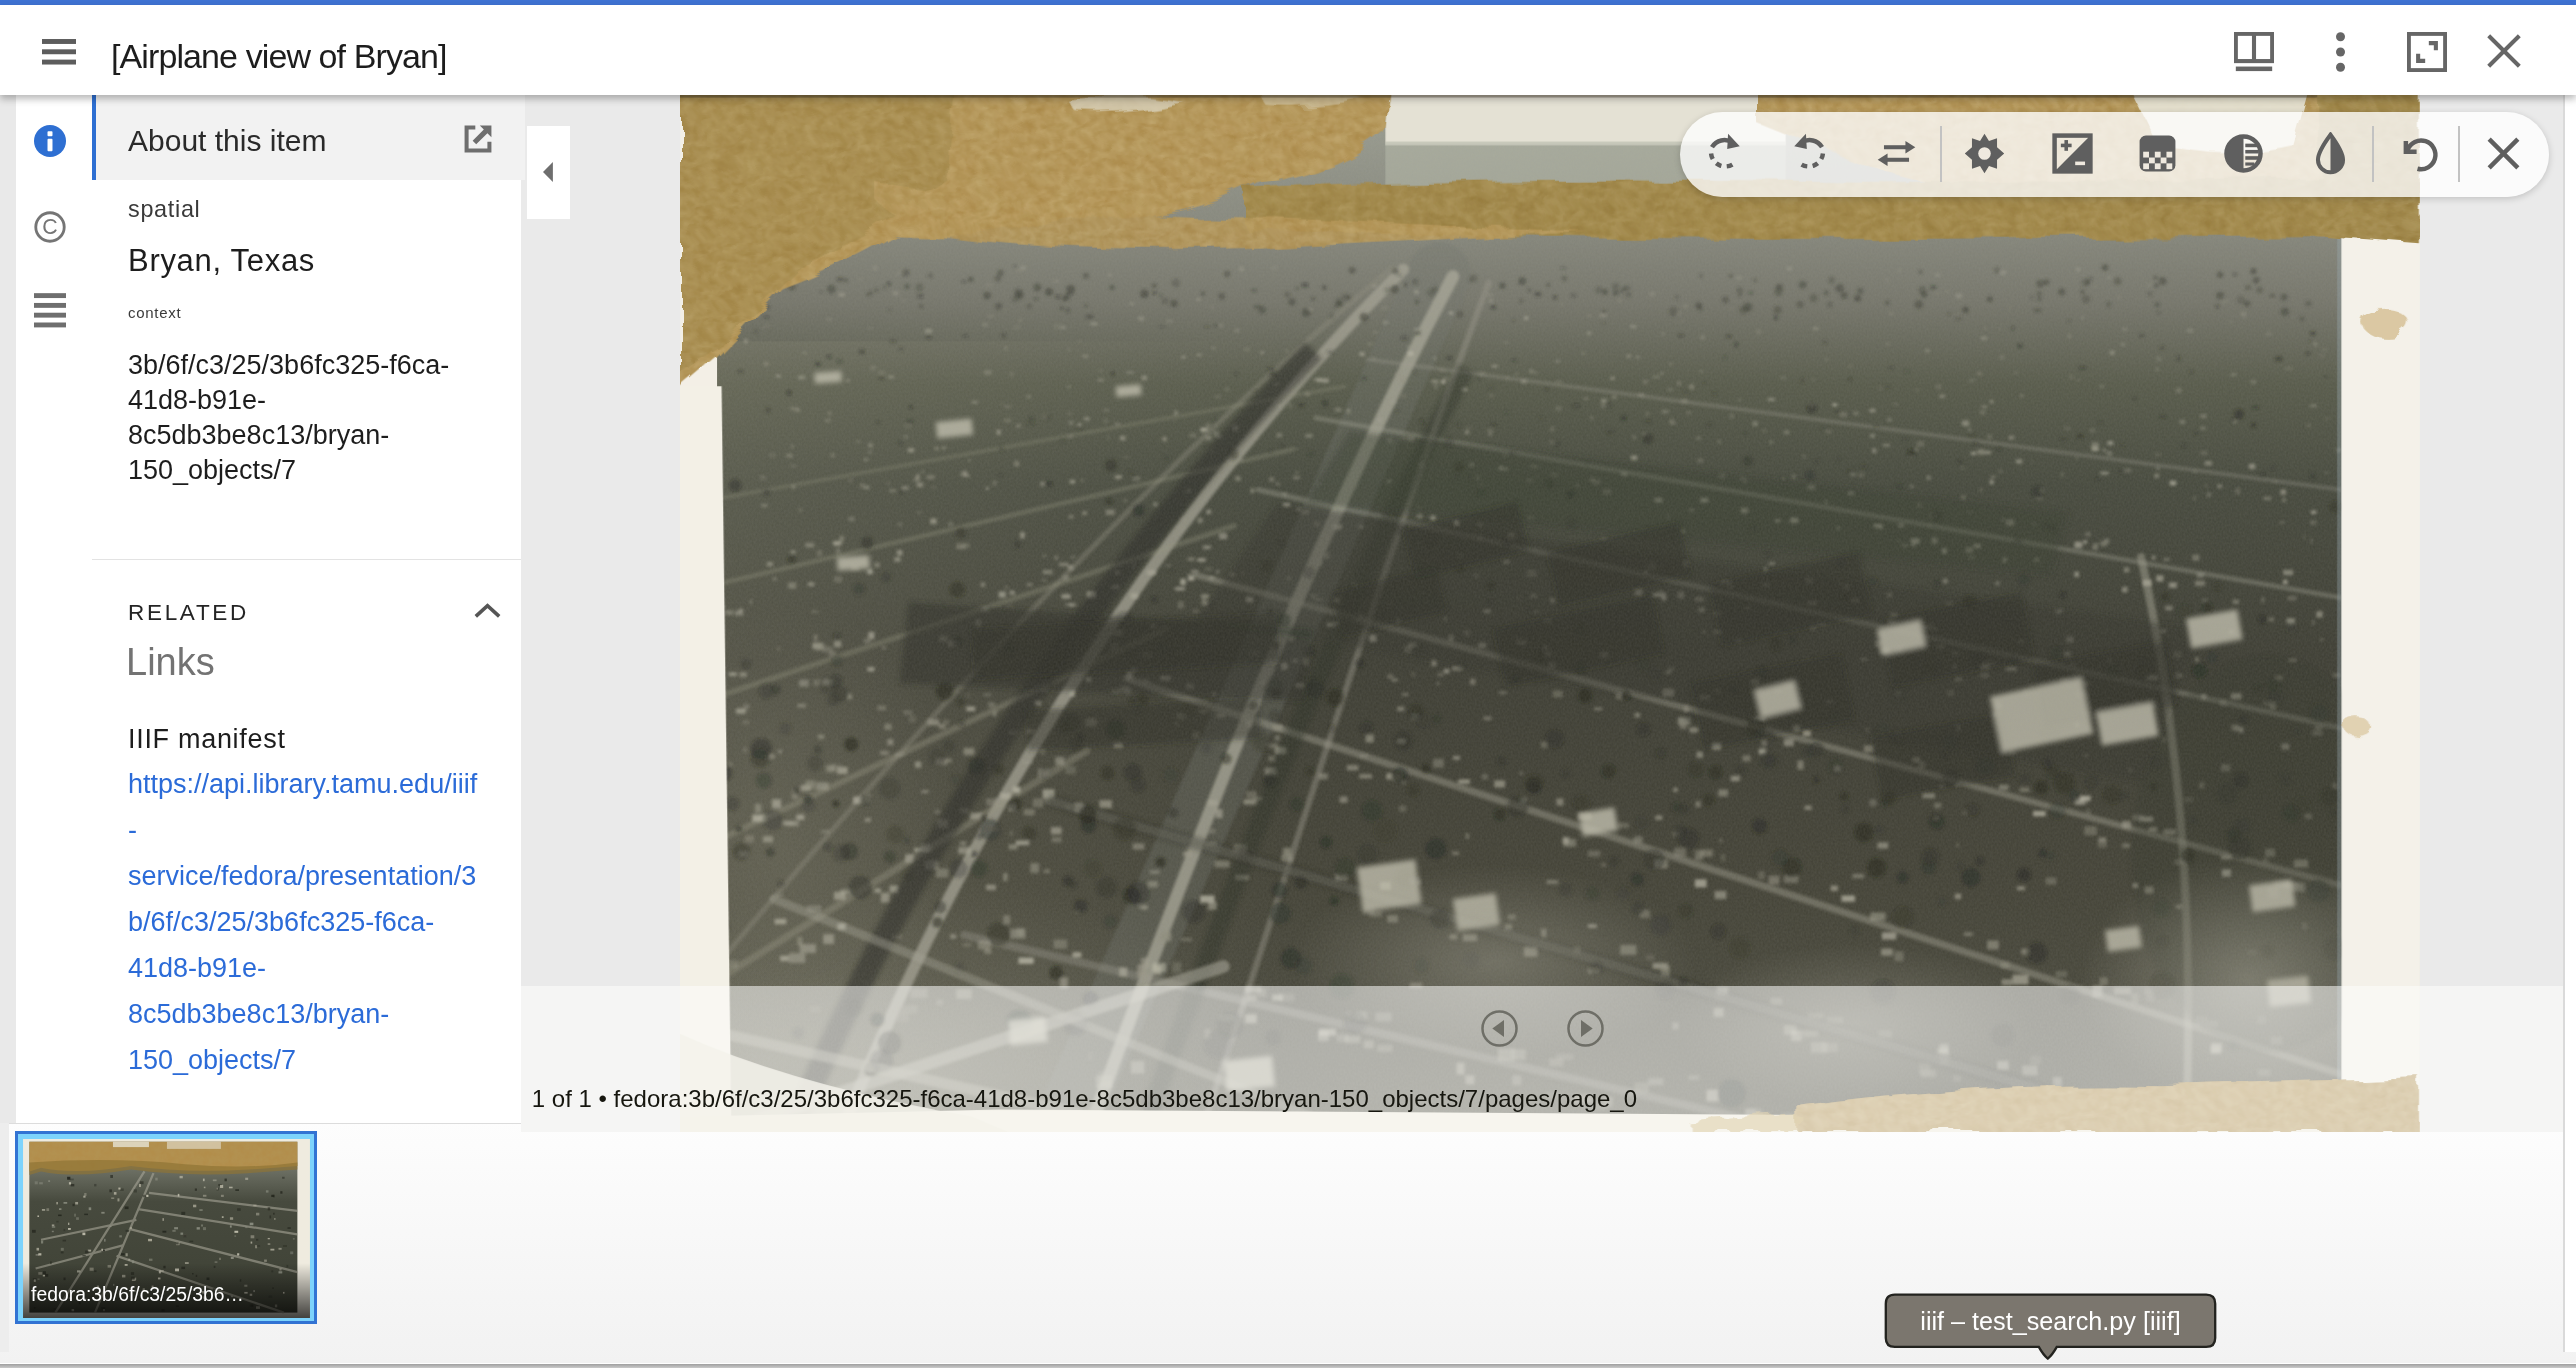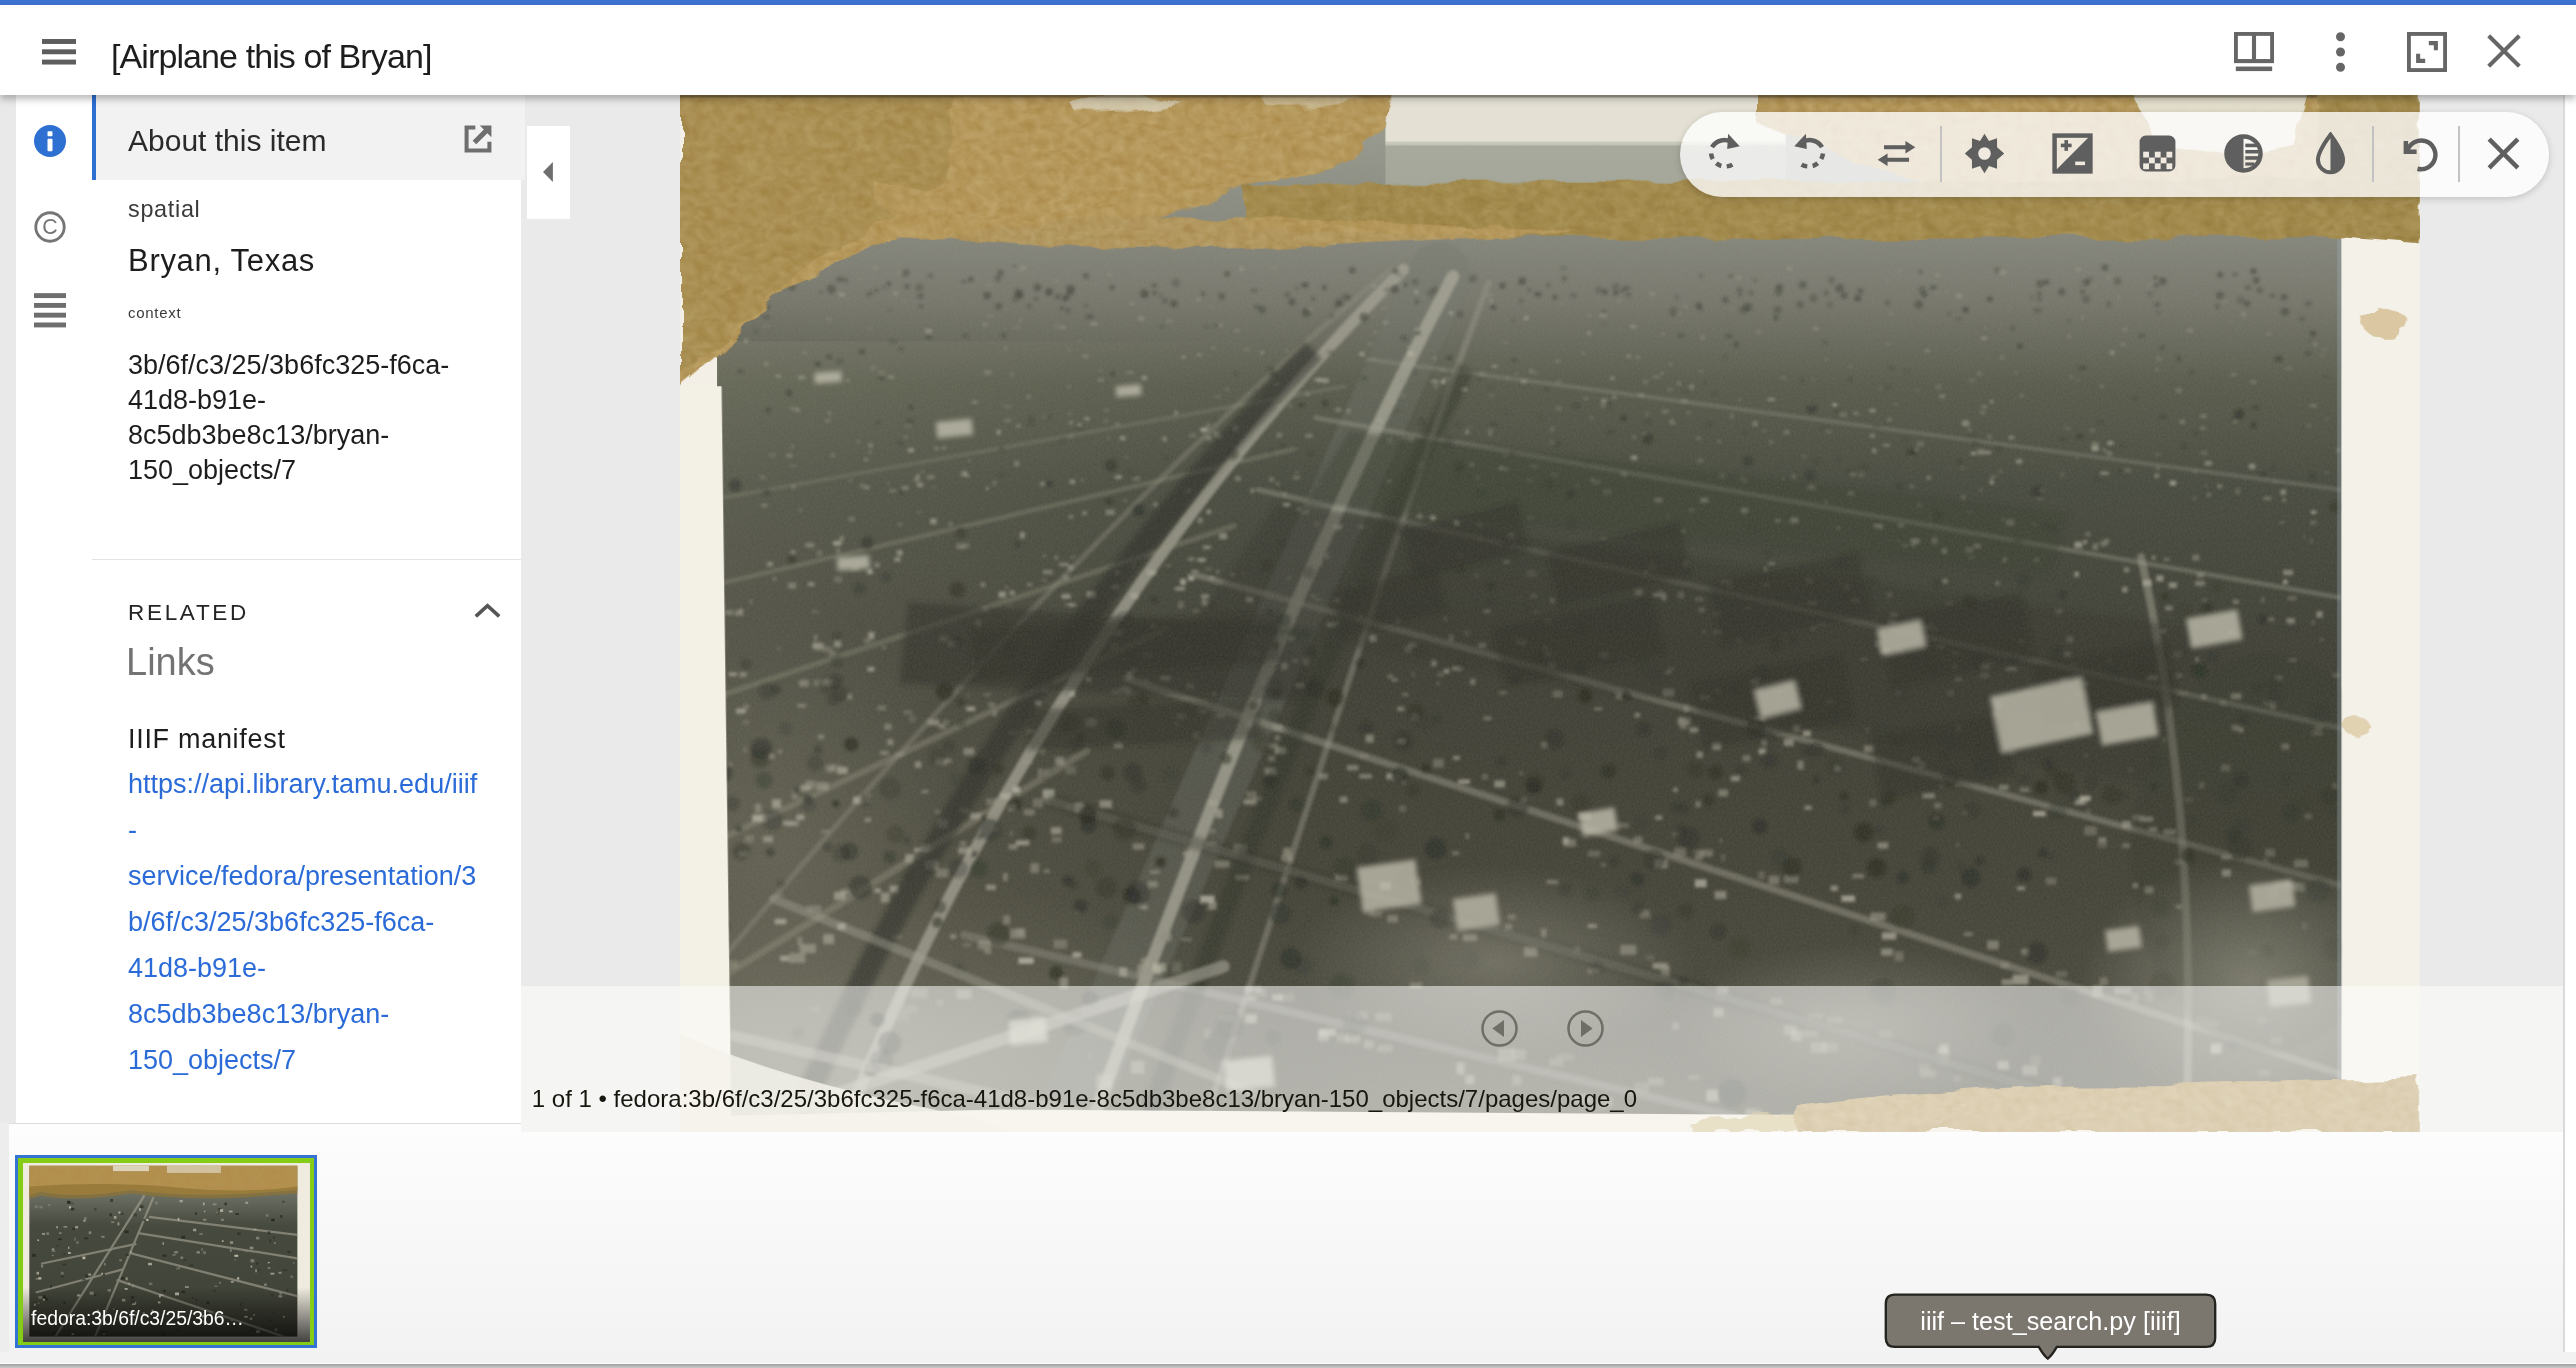--- a/index.html
+++ b/index.html
@@ -2139,21 +2139,21 @@
     </svg>
 <div class="abs" style="left:10.8px;bottom:19px;width:100%;font-size:24px;color:#16160f;letter-spacing:0px">1 of 1 • fedora:3b/6f/c3/25/3b6fc325-f6ca-41d8-b91e-8c5db3be8c13/bryan-150_objects/7/pages/page_0</div>
 </div>
 <div class="abs" style="left:0;top:0;width:2576px;height:4.5px;background:#3e72d2"></div>
 <div class="abs" style="left:0;top:4.5px;width:2576px;height:90px;background:#fff;box-shadow:0 3.6px 7.2px rgba(0,0,0,0.28);z-index:20"></div>
 <div class="abs" style="left:42px;top:39px;z-index:21"><svg width="34" height="26" viewBox="0 0 38 29" style="">
       <rect x="0" y="0" width="38" height="5.5" fill="#5d5d5d"></rect>
       <rect x="0" y="11.5" width="38" height="5.5" fill="#5d5d5d"></rect>
       <rect x="0" y="23" width="38" height="5.5" fill="#5d5d5d"></rect>
     </svg></div>
-<div class="abs" style="left:111px;top:37px;font-size:34px;letter-spacing:-0.9px;color:#1d1d1d;z-index:21">[Airplane this of Bryan]</div>
+<div class="abs" style="left:111px;top:37px;font-size:34px;letter-spacing:-0.9px;color:#1d1d1d;z-index:21">[Airplane view of Bryan]</div>
 <div class="abs" style="left:2234px;top:31.5px;z-index:21"><svg width="40" height="40" viewBox="0 0 44 44" style="">
       <rect x="2" y="2" width="40" height="30" fill="none" stroke="#666" stroke-width="4.5"></rect>
       <line x1="22" y1="2" x2="22" y2="32" stroke="#666" stroke-width="4.5"></line>
       <rect x="2" y="38" width="40" height="5" fill="#666"></rect>
     </svg></div>
 <div class="abs" style="left:2336px;top:31.5px;z-index:21"><svg width="9" height="40" viewBox="0 0 10 44" style="">
       <circle cx="5" cy="5" r="5" fill="#666"></circle>
       <circle cx="5" cy="22" r="5" fill="#666"></circle>
       <circle cx="5" cy="39" r="5" fill="#666"></circle>
     </svg></div>
@@ -2261,21 +2261,21 @@
     <path d="M 11,10 L 11,22 L 23,22" fill="none" stroke="#5f5f5f" stroke-width="5"></path>
     <path d="M 13,20 A 16 16 0 1 1 24,41" fill="none" stroke="#5f5f5f" stroke-width="5"></path>
   </svg>
 <svg class="abs" style="left:2482px;top:132px;z-index:11" width="43" height="43" viewBox="0 0 48 48">
     <line x1="8" y1="8" x2="40" y2="40" stroke="#5f5f5f" stroke-width="5"></line>
     <line x1="40" y1="8" x2="8" y2="40" stroke="#5f5f5f" stroke-width="5"></line>
   </svg>
 <div class="abs" style="left:1940px;top:126px;width:1.8px;height:56px;background:#c2c2c2;z-index:11"></div>
 <div class="abs" style="left:2372px;top:126px;width:1.8px;height:56px;background:#c2c2c2;z-index:11"></div>
 <div class="abs" style="left:2458px;top:126px;width:1.8px;height:56px;background:#c2c2c2;z-index:11"></div>
-<div class="abs" style="left:15.3px;top:1155px;width:296px;height:187px;background:#84cc16;border:3.6px solid #3273d3;z-index:8">
+<div class="abs" style="left:15.3px;top:1131px;width:296px;height:187px;background:#7dd3fc;border:3.6px solid #3273d3;z-index:8">
     <svg style="position:absolute;left:4.5px;top:4.5px" width="287" height="179" viewBox="0 0 319 199">
       <defs>
         <linearGradient id="tg" x1="0" y1="0" x2="0" y2="1">
           <stop offset="0" stop-color="#8d9084"></stop>
           <stop offset="0.35" stop-color="#474a3e"></stop>
           <stop offset="1" stop-color="#3e4135"></stop>
         </linearGradient>
         <linearGradient id="tgb" x1="0" y1="0" x2="0" y2="1">
           <stop offset="0" stop-color="#000" stop-opacity="0"></stop>
           <stop offset="1" stop-color="#000" stop-opacity="0.72"></stop>

